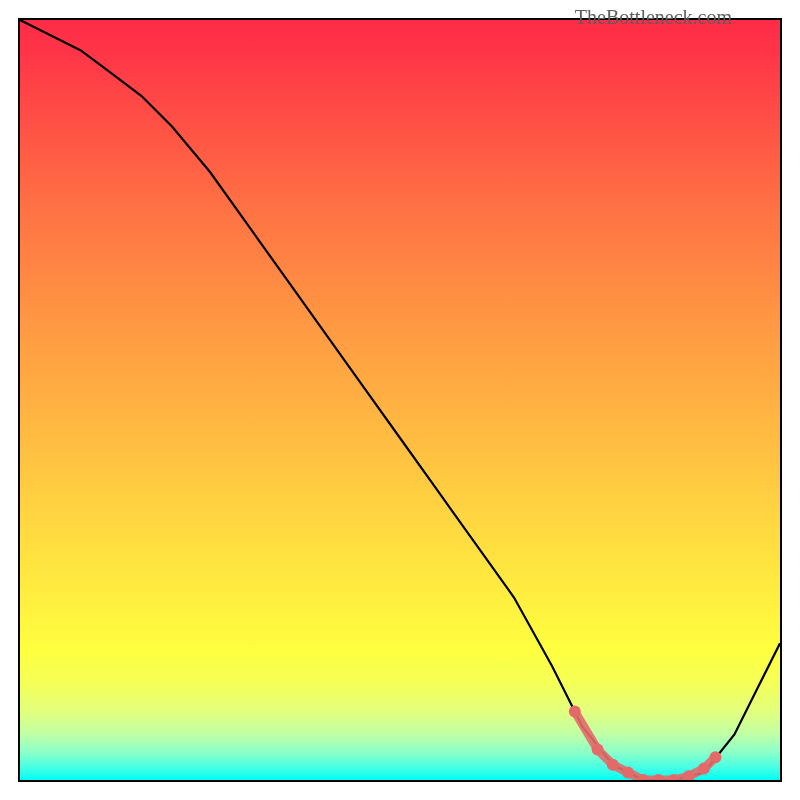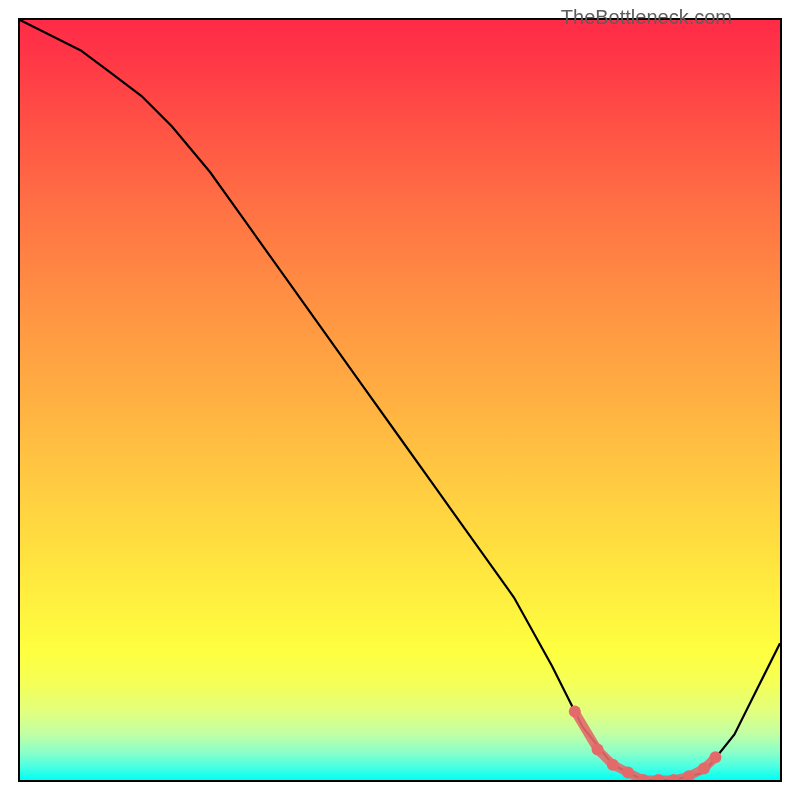--- a/index.html
+++ b/index.html
@@ -2,20 +2,21 @@
 <html><head>
 <meta charset="utf-8">
 <style>
   * { margin: 0; padding: 0; box-sizing: border-box; }
   html, body { width: 800px; height: 800px; overflow: hidden; font-family: Arial, sans-serif; }
   .container {
     position: relative;
     width: 744px;
     height: 800px;
     background: #ffffff;
+    font-family: Liberation Serif, serif;
   }
   .watermark {
     position: absolute;
     top: 6px;
     right: 12px;
     font-size: 20px;
     color: #5d5d5d;
     font-weight: 500;
     z-index: 10;
   }

